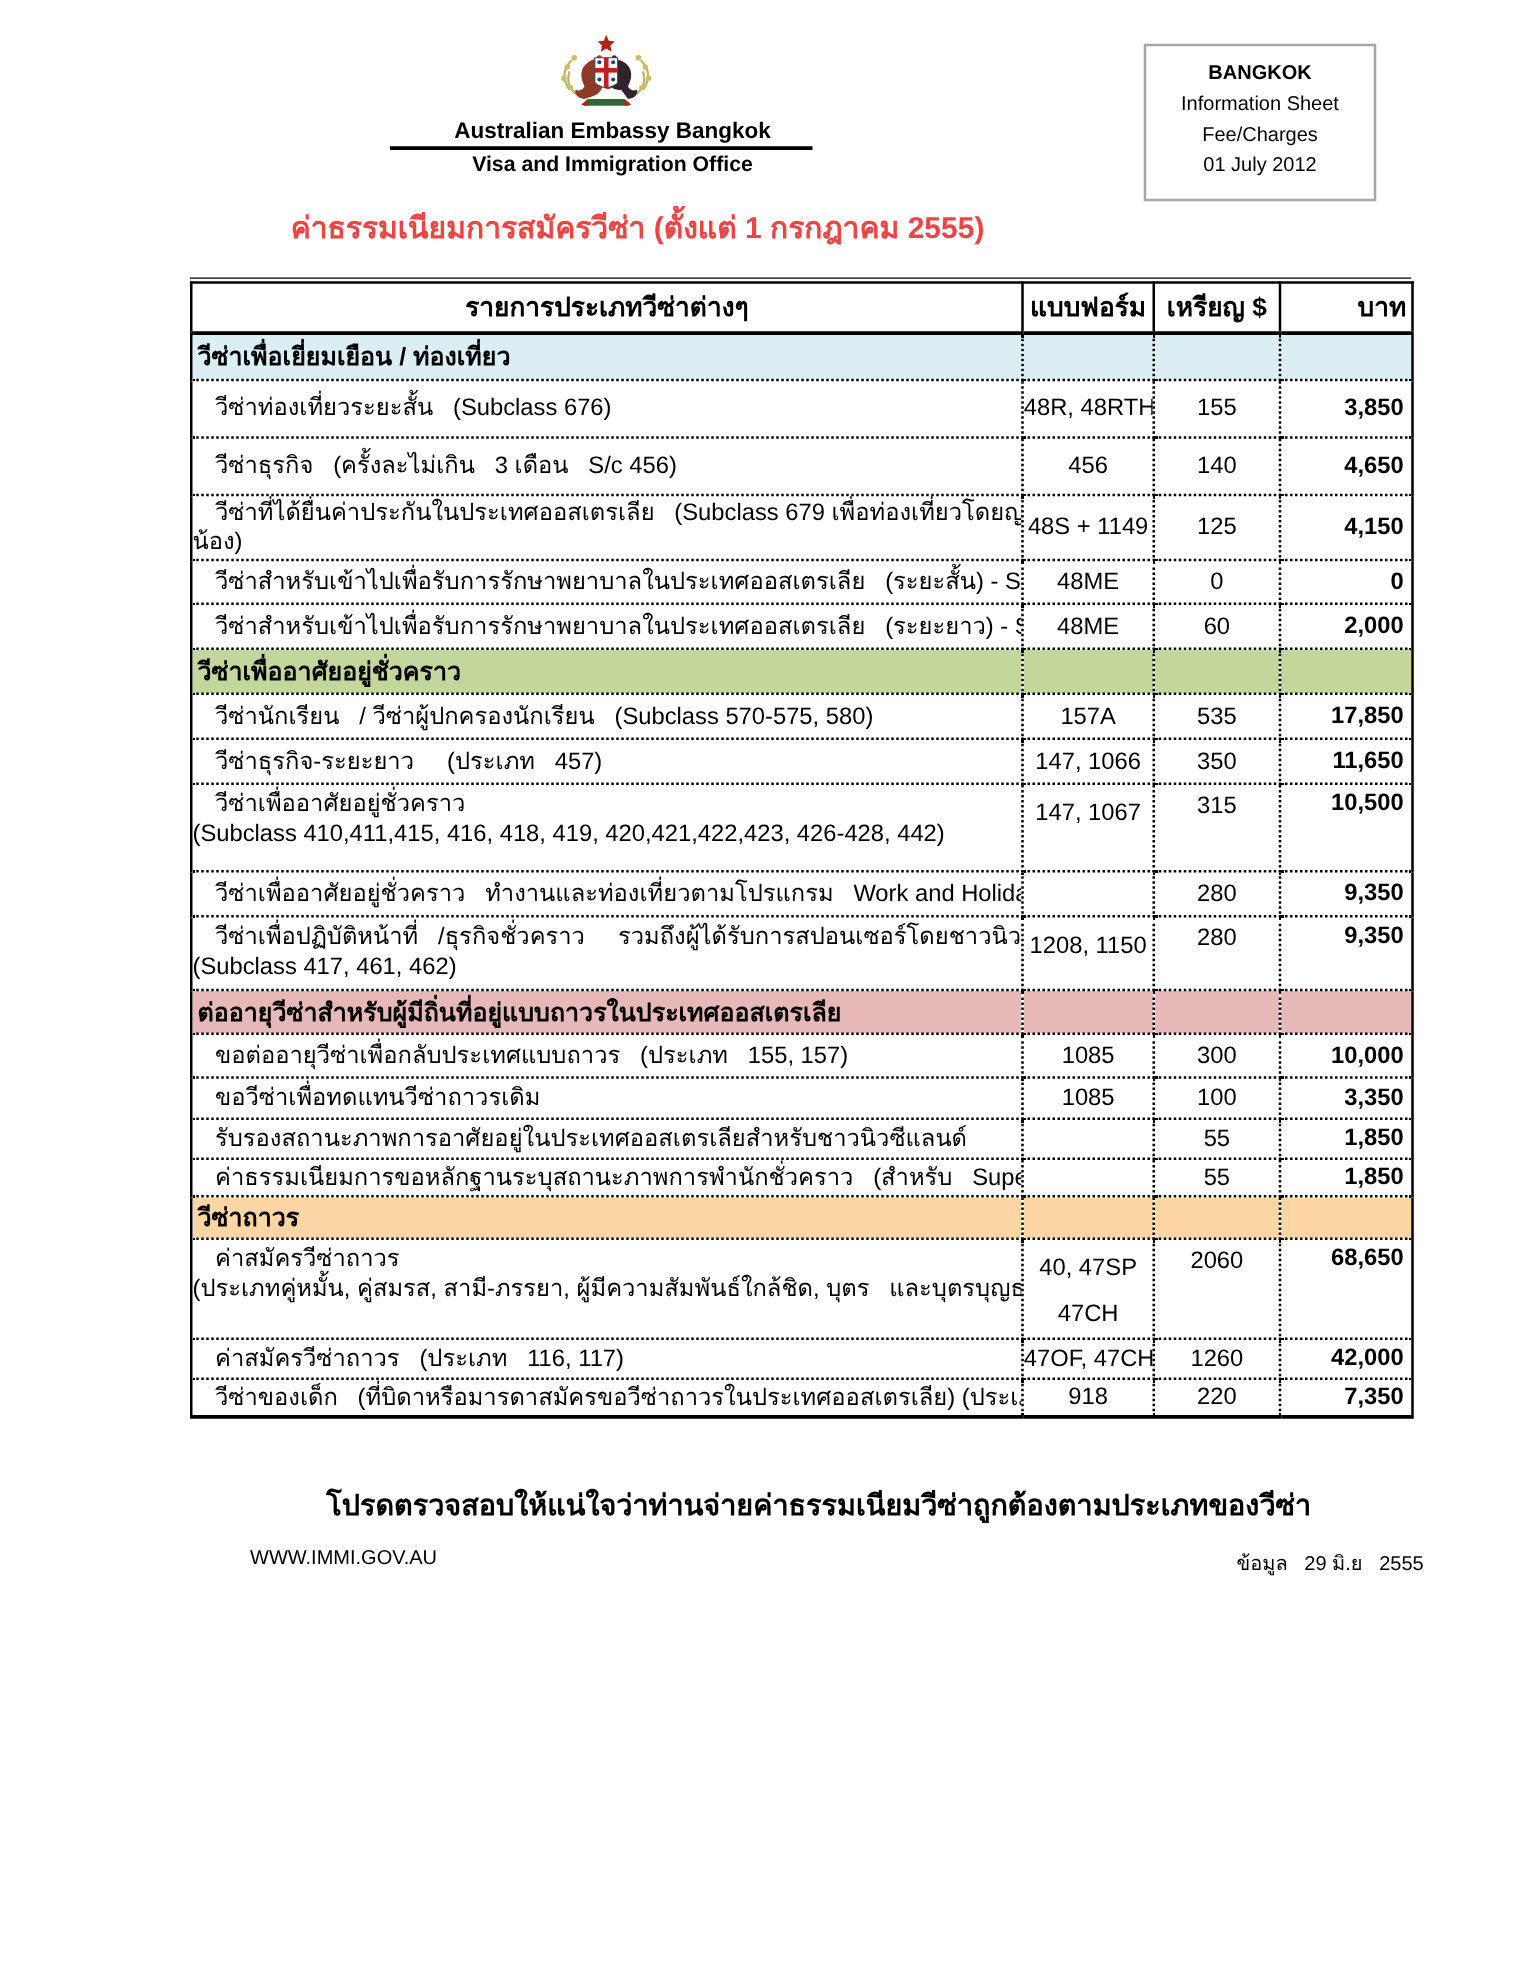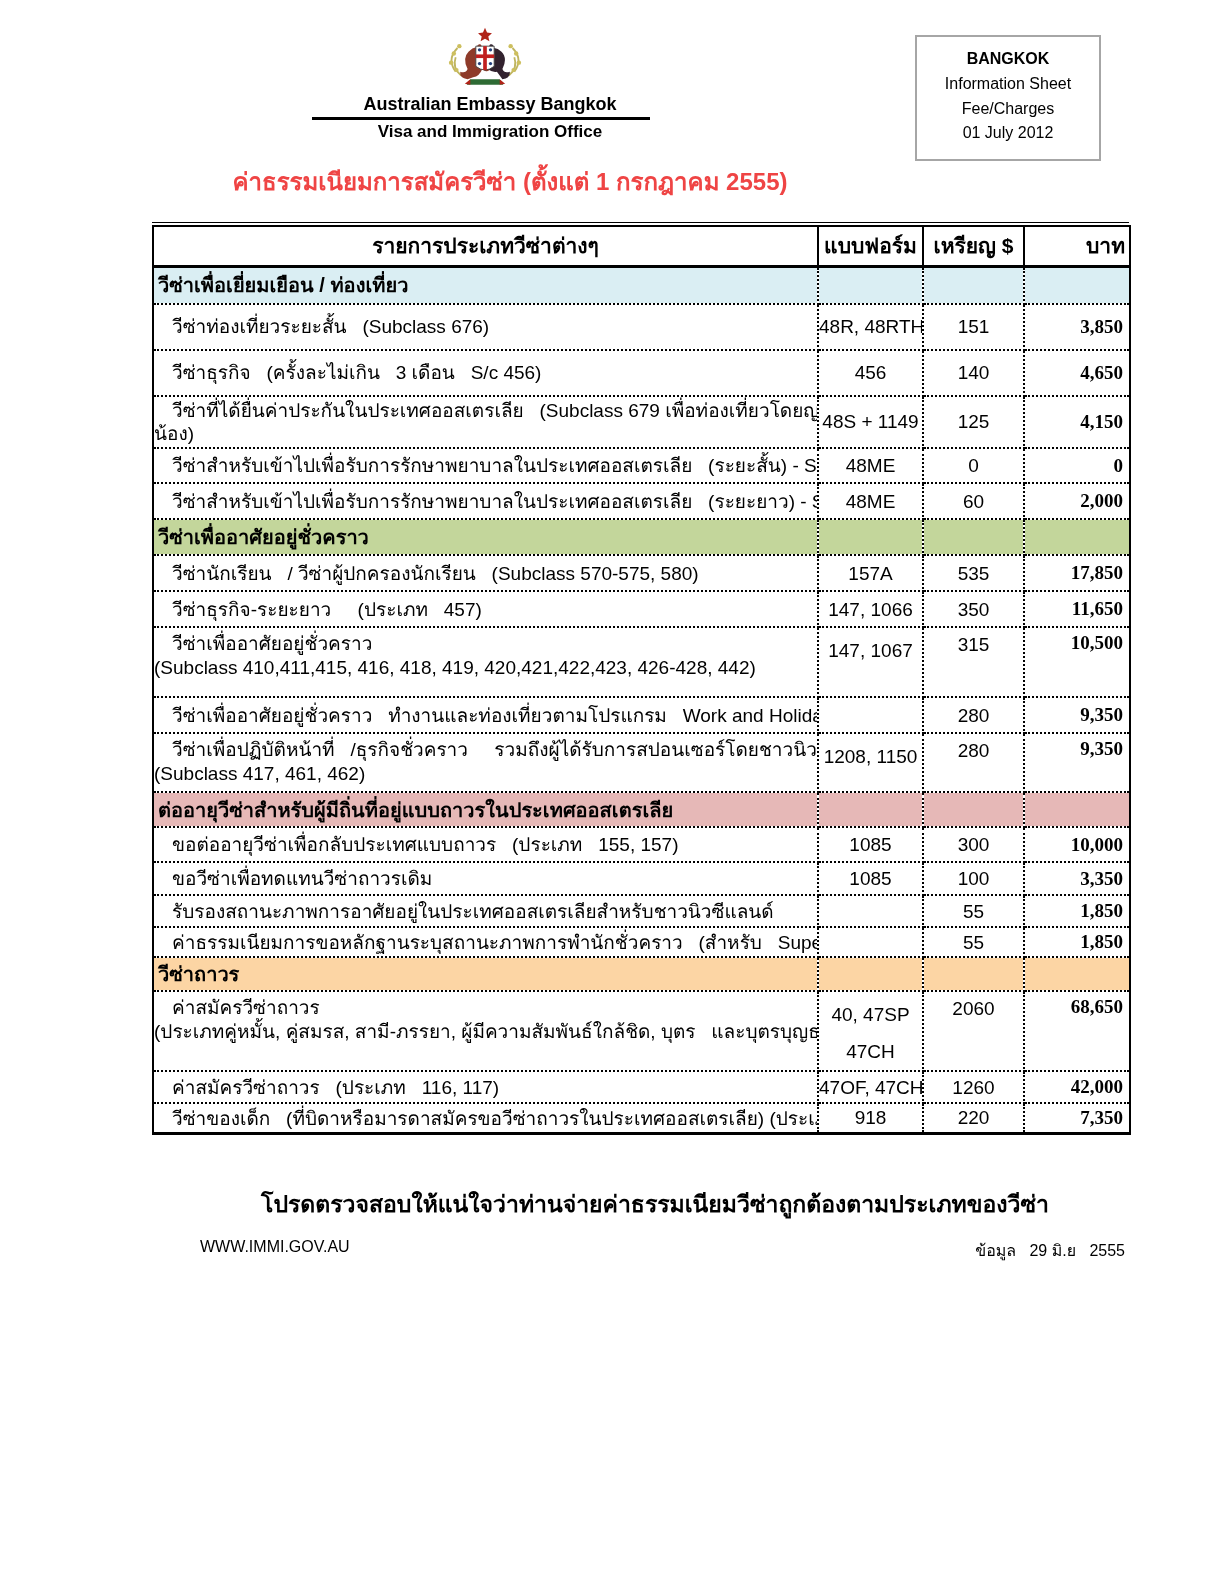--- a/index.html
+++ b/index.html
@@ -29,37 +29,37 @@
   table.fee-table { border-collapse:collapse; table-layout:fixed; width:977px;
                     border:2px solid #000; }
   .fee-table thead th { border:2px solid #000; border-bottom:3px solid #000;
                         height:40px; font-size:21px; font-weight:bold; padding:2px 4px;
                         background:#fff; vertical-align:middle; }
   th.h-desc { text-align:center; }
   th.h-form, th.h-usd { text-align:center; }
   th.h-baht { text-align:right; padding-right:8px; }
   .fee-table tbody td { border:2px dotted #000; vertical-align:middle; overflow:hidden; }
   .fee-table tbody td:first-child { border-left:2px solid #000; }
-  .fee-table tbody td:last-child  { border-right:2px solid #000;font-family:Liberation Serif, serif; }
+  .fee-table tbody td:last-child  { border-right:2px solid #000; }
   .fee-table tbody tr:last-child td { border-bottom:3px solid #000; }
   .cell-section { font-weight:bold; font-size:20px; padding-left:4px; white-space:pre; }
   .cell-desc { font-size:19px; line-height:1.22; text-indent:18px; white-space:pre;
                overflow:hidden; padding:2px 0; }
   .cell-form, .cell-usd { text-align:center; font-size:19px; white-space:pre; line-height:1.35; }
   .cell-baht { text-align:right; font-weight:bold; font-size:19px; padding-right:6px; }
   tr.row-top td { vertical-align:top; padding-top:4px; }
   tr.row-top .cell-form { line-height:1.95; }
 
   
   .notice { position:absolute; left:46px; top:1096px; width:1178px; text-align:center;
             font-weight:bold; font-size:27px; line-height:1.3; }
   .check-line { position:absolute; left:86px; top:1186px; width:1138px; text-align:center;
                 font-weight:bold; font-size:23px; }
   .website { position:absolute; left:200px; top:1238px; font-size:16px; }
-  .data-date { position:absolute; right:99px; top:1238px; font-size:16px; white-space:pre;margin-left:16px; }
+  .data-date { position:absolute; right:85px; top:1238px; font-size:16px; white-space:pre;margin-left:16px; }
 </style>
 </head>
 <body>
 
 <div class="page">
 
   <svg class="coat-of-arms" viewBox="0 0 100 72" aria-hidden="true">
 
     <g stroke="#b9ad4f" stroke-width="2" fill="none" opacity="0.9">
       <path d="M18 50 Q8 36 20 24"></path>
@@ -132,21 +132,21 @@
       <tbody id="fee-rows">
           <tr style="height: 38px;">
             <td class="cell-section" style="background: rgb(218, 238, 243);">วีซ่าเพื่อเยี่ยมเยือน / ท่องเที่ยว</td>
             <td style="background: rgb(218, 238, 243);"></td>
             <td style="background: rgb(218, 238, 243);"></td>
             <td style="background: rgb(218, 238, 243);"></td>
           </tr>
           <tr class="item-row" style="height: 46px;">
             <td class="cell-desc">วีซ่าท่องเที่ยวระยะสั้น   (Subclass 676)</td>
             <td class="cell-form">48R, 48RTH</td>
-            <td class="cell-usd">151</td>
+            <td class="cell-usd">155</td>
             <td class="cell-baht">3,850</td>
           </tr>
           <tr class="item-row" style="height: 46px;">
             <td class="cell-desc">วีซ่าธุรกิจ   (ครั้งละไม่เกิน   3 เดือน   S/c 456)</td>
             <td class="cell-form">456</td>
             <td class="cell-usd">140</td>
             <td class="cell-baht">4,650</td>
           </tr>
           <tr class="item-row" style="height: 46px;">
             <td class="cell-desc">วีซ่าที่ได้ยื่นค่าประกันในประเทศออสเตรเลีย   (Subclass 679 เพื่อท่องเที่ยวโดยญาติพี่

